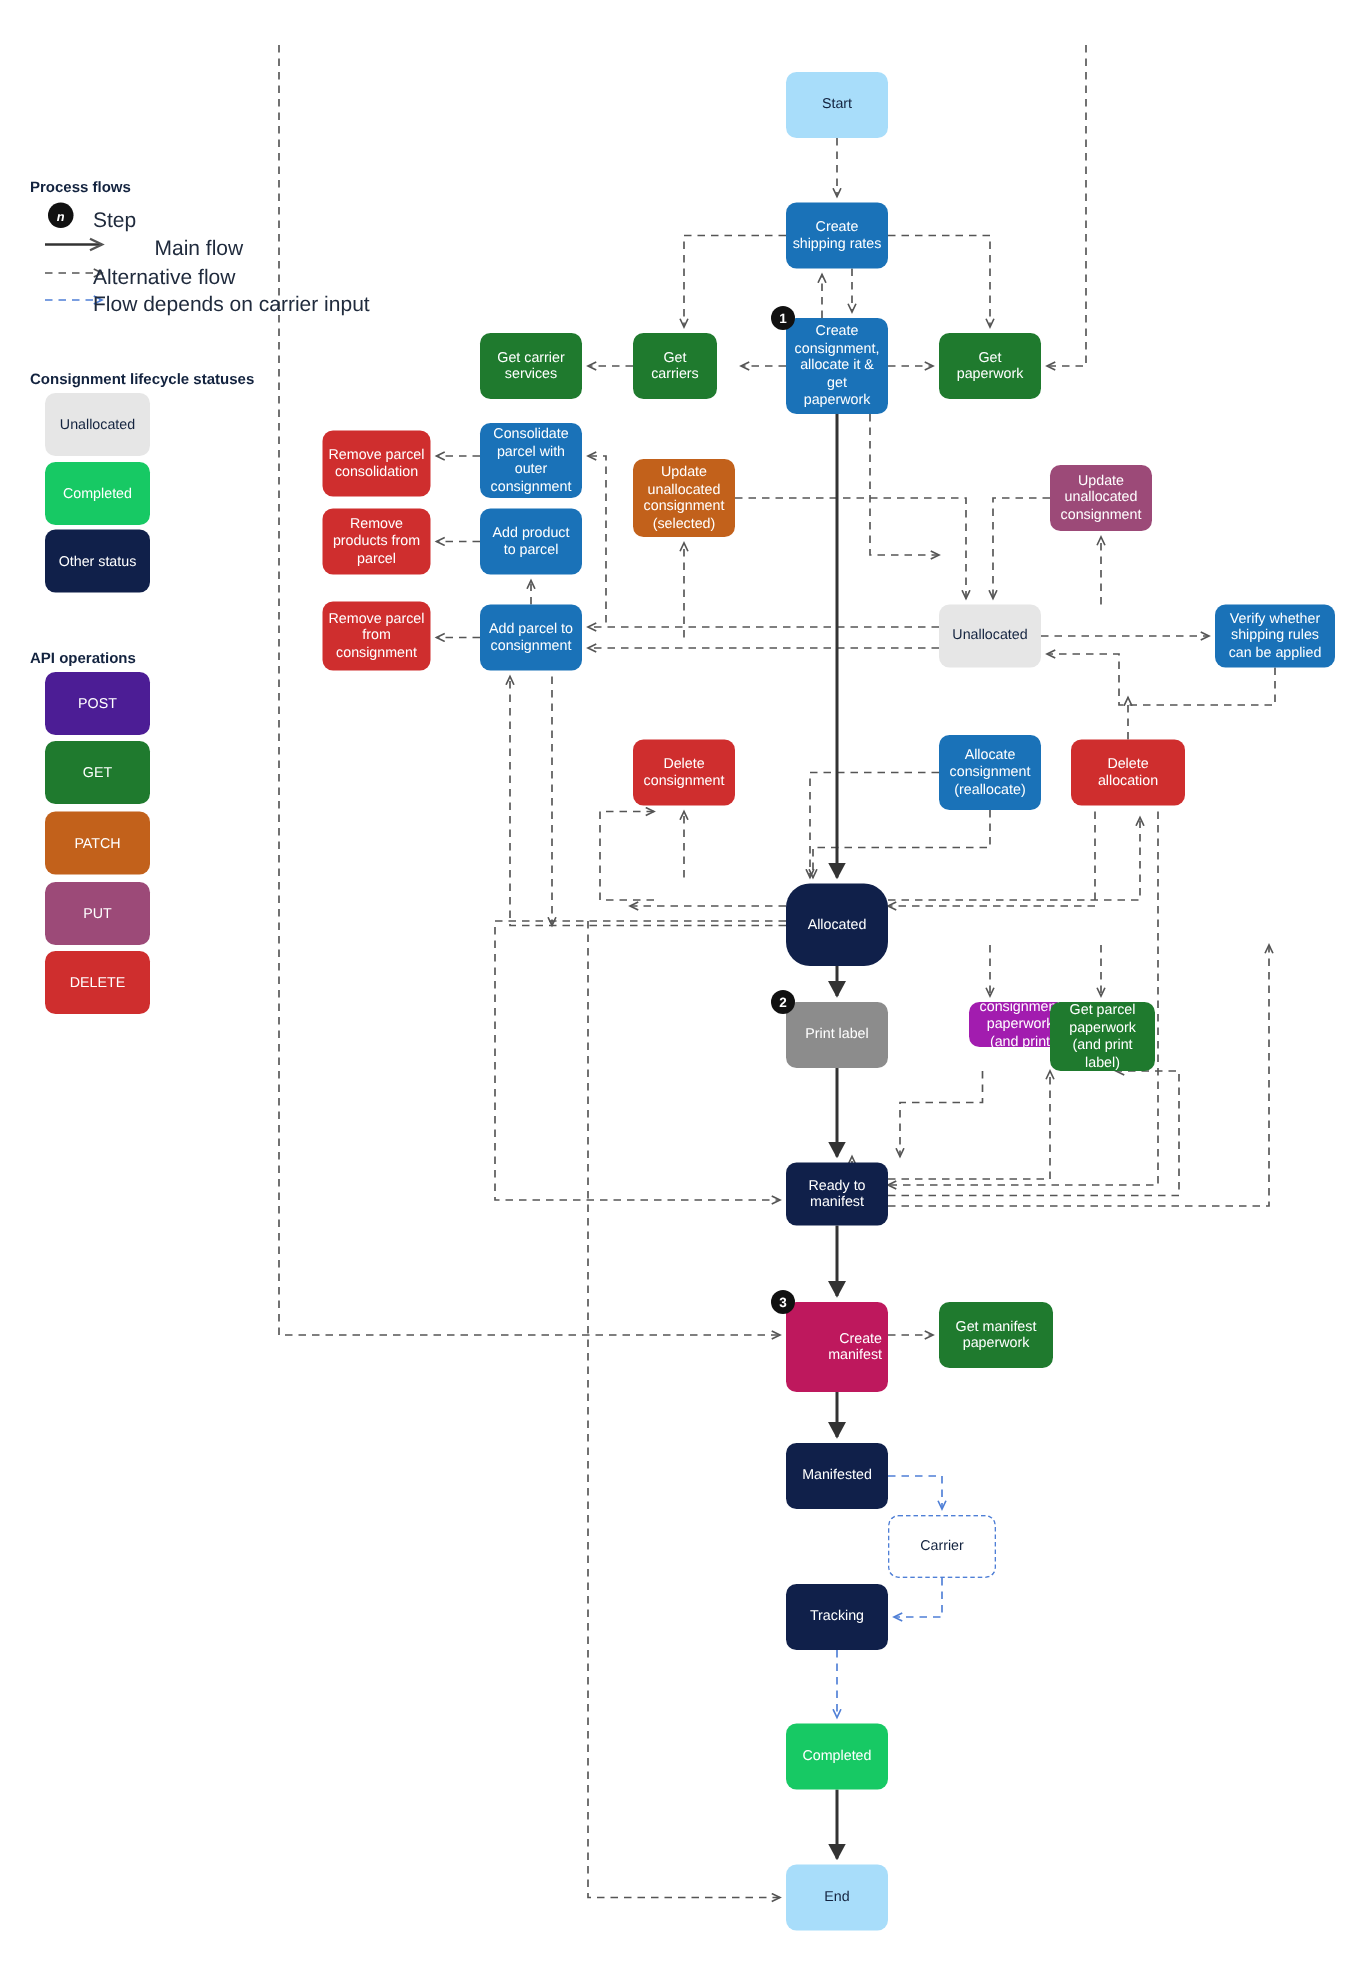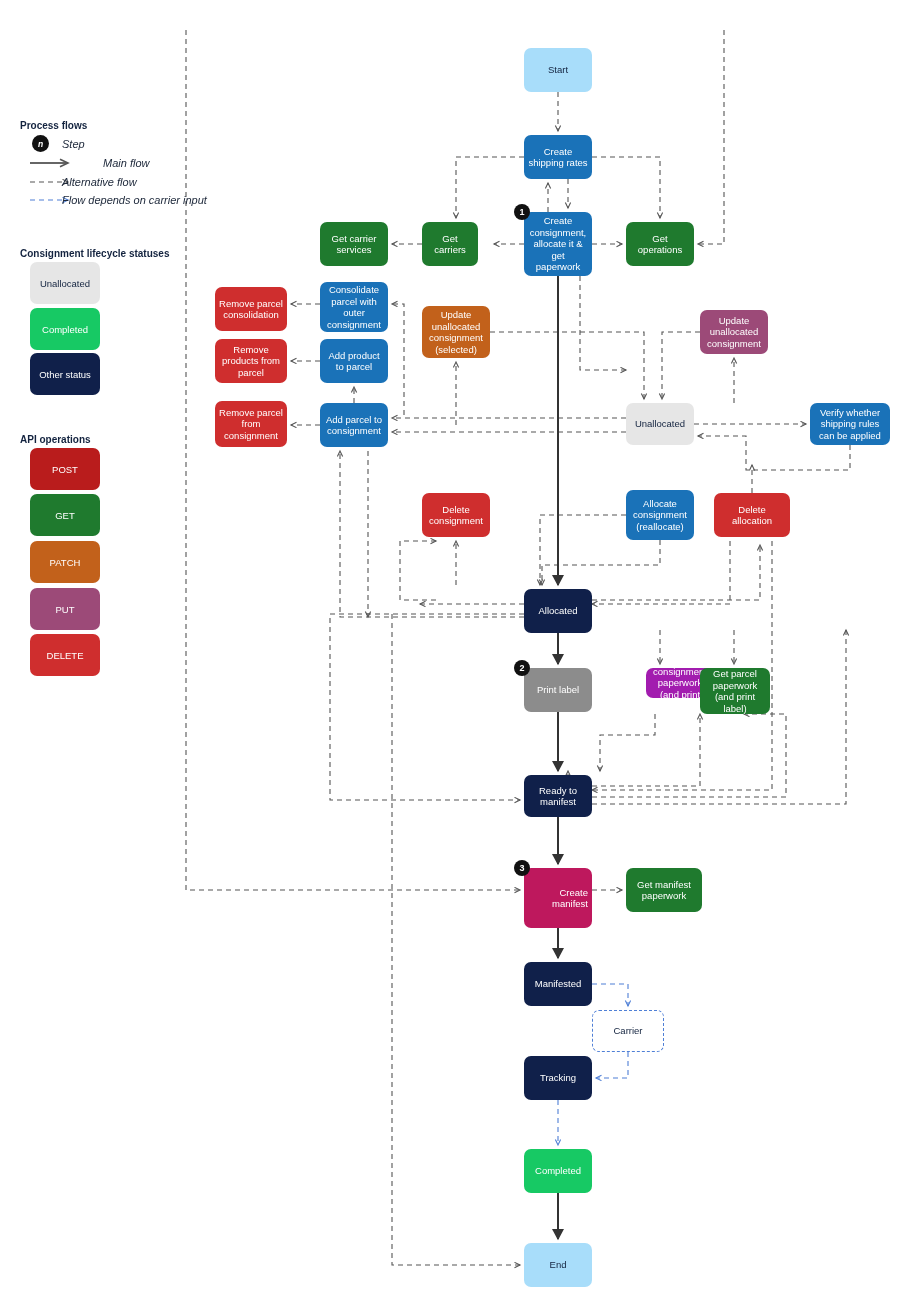--- a/index.html
+++ b/index.html
@@ -12,21 +12,21 @@
   .node{position:absolute;border-radius:7px;display:flex;align-items:center;
         justify-content:center;text-align:center;box-sizing:border-box;
         font-size:9.5px;line-height:11.5px;color:#ffffff;padding:2px 4px;}
   .node.light{color:#13233f;}
   .badge{position:absolute;width:16px;height:16px;border-radius:50%;
          background:#111111;color:#ffffff;font-size:9px;font-weight:bold;
          display:flex;align-items:center;justify-content:center;z-index:6;}
 
   
   .lg-title{position:absolute;font-size:10px;font-weight:bold;color:#13233f;}
-  .lg-label{position:absolute;font-size:11px;color:#202b3d;font-style:italic;}
+  .lg-label{position:absolute;font-size:14px;color:#202b3d;}
   .lg-dot{position:absolute;width:17px;height:17px;border-radius:50%;
           background:#111;color:#fff;font-size:8.5px;font-weight:bold;
           display:flex;align-items:center;justify-content:center;font-style:italic;}
   .lg-box{position:absolute;border-radius:7px;display:flex;align-items:center;
           justify-content:center;font-size:9.5px;color:#fff;}
   .lg-box.light{color:#13233f;}
 </style>
 </head>
 <body>
 
@@ -163,48 +163,48 @@
     <path d="M0,5 L38,5" stroke="#4f7fd6" stroke-width="1.1" fill="none" stroke-dasharray="5,4" marker-end="url(#ahb)"></path>
   </svg>
   <div class="lg-label" style="left:62px;top:194px;">Flow depends on carrier input</div>
 
   <div class="lg-title" style="left:20px;top:248px;">Consignment lifecycle statuses</div>
   <div class="lg-box light" style="left:30px;top:262px;width:70px;height:42px;background:#e6e6e6;">Unallocated</div>
   <div class="lg-box" style="left:30px;top:308px;width:70px;height:42px;background:#17c964;">Completed</div>
   <div class="lg-box" style="left:30px;top:353px;width:70px;height:42px;background:#10204a;">Other status</div>
 
   <div class="lg-title" style="left:20px;top:434px;">API operations</div>
-  <div class="lg-box" style="left:30px;top:448px;width:70px;height:42px;background:#b91c1c;">POST</div>
+  <div class="lg-box" style="left:30px;top:448px;width:70px;height:42px;background:#4c1d95;">POST</div>
   <div class="lg-box" style="left:30px;top:494px;width:70px;height:42px;background:#1f7a2e;">GET</div>
   <div class="lg-box" style="left:30px;top:541px;width:70px;height:42px;background:#c2611b;">PATCH</div>
   <div class="lg-box" style="left:30px;top:588px;width:70px;height:42px;background:#9c4a78;">PUT</div>
   <div class="lg-box" style="left:30px;top:634px;width:70px;height:42px;background:#cf2e2e;">DELETE</div>
 
   <div id="nodes">
       <div class="node light" style="left: 524px; top: 48px; width: 68px; height: 44px; background: rgb(168, 221, 250);">Start</div>
       <div class="node" style="left: 524px; top: 135px; width: 68px; height: 44px; background: rgb(26, 114, 184);">Create shipping rates</div>
       <div class="node" style="left: 320px; top: 222px; width: 68px; height: 44px; background: rgb(31, 122, 46);">Get carrier services</div>
       <div class="node" style="left: 422px; top: 222px; width: 56px; height: 44px; background: rgb(31, 122, 46);">Get carriers</div>
       <div class="node" style="left: 524px; top: 212px; width: 68px; height: 64px; background: rgb(26, 114, 184);">Create consignment, allocate it &amp; get paperwork</div>
       <div class="badge" style="left: 514px; top: 204px;">1</div>
-      <div class="node" style="left: 626px; top: 222px; width: 68px; height: 44px; background: rgb(31, 122, 46);">Get operations</div>
+      <div class="node" style="left: 626px; top: 222px; width: 68px; height: 44px; background: rgb(31, 122, 46);">Get paperwork</div>
       <div class="node" style="left: 215px; top: 287px; width: 72px; height: 44px; background: rgb(207, 46, 46);">Remove parcel consolidation</div>
       <div class="node" style="left: 320px; top: 282px; width: 68px; height: 50px; background: rgb(26, 114, 184);">Consolidate parcel with outer consignment</div>
       <div class="node" style="left: 422px; top: 306px; width: 68px; height: 52px; background: rgb(194, 97, 27);">Update unallocated consignment (selected)</div>
       <div class="node" style="left: 700px; top: 310px; width: 68px; height: 44px; background: rgb(156, 74, 120);">Update unallocated consignment</div>
       <div class="node" style="left: 215px; top: 339px; width: 72px; height: 44px; background: rgb(207, 46, 46);">Remove products from parcel</div>
       <div class="node" style="left: 320px; top: 339px; width: 68px; height: 44px; background: rgb(26, 114, 184);">Add product to parcel</div>
       <div class="node" style="left: 215px; top: 401px; width: 72px; height: 46px; background: rgb(207, 46, 46);">Remove parcel from consignment</div>
       <div class="node" style="left: 320px; top: 403px; width: 68px; height: 44px; background: rgb(26, 114, 184);">Add parcel to consignment</div>
       <div class="node light" style="left: 626px; top: 403px; width: 68px; height: 42px; background: rgb(230, 230, 230);">Unallocated</div>
       <div class="node" style="left: 810px; top: 403px; width: 80px; height: 42px; background: rgb(26, 114, 184);">Verify whether shipping rules can be applied</div>
       <div class="node" style="left: 422px; top: 493px; width: 68px; height: 44px; background: rgb(207, 46, 46);">Delete consignment</div>
       <div class="node" style="left: 626px; top: 490px; width: 68px; height: 50px; background: rgb(26, 114, 184);">Allocate consignment (reallocate)</div>
       <div class="node" style="left: 714px; top: 493px; width: 76px; height: 44px; background: rgb(207, 46, 46);">Delete allocation</div>
-      <div class="node" style="left: 524px; top: 589px; width: 68px; height: 44px; background: rgb(16, 32, 74);">Allocated</div>
+      <div class="node" style="left: 524px; top: 589px; width: 68px; height: 55px; background: rgb(16, 32, 74); border-radius: 16px;">Allocated</div>
       <div class="node" style="left: 524px; top: 668px; width: 68px; height: 44px; background: rgb(140, 140, 140);">Print label</div>
       <div class="badge" style="left: 514px; top: 660px;">2</div>
       <div class="node" style="left: 626px; top: 668px; width: 68px; height: 30px; background: #a21caf; margin-left: 20px;">(Re)Get consignment paperwork (and print label)</div>
       <div class="node" style="left: 700px; top: 668px; width: 70px; height: 46px; background: rgb(31, 122, 46);">Get parcel paperwork (and print label)</div>
       <div class="node" style="left: 524px; top: 775px; width: 68px; height: 42px; background: rgb(16, 32, 74);">Ready to manifest</div>
       <div class="node" style="left: 524px; top: 868px; width: 68px; height: 60px; background: #be185d; text-align: right;">Create manifest</div>
       <div class="badge" style="left: 514px; top: 860px;">3</div>
       <div class="node" style="left: 626px; top: 868px; width: 76px; height: 44px; background: rgb(31, 122, 46);">Get manifest paperwork</div>
       <div class="node" style="left: 524px; top: 962px; width: 68px; height: 44px; background: rgb(16, 32, 74);">Manifested</div>
       <div class="node" style="left: 592px; top: 1010px; width: 72px; height: 42px; background: transparent; border: 1.3px dashed rgb(79, 127, 214); color: rgb(19, 35, 63);">Carrier</div>

